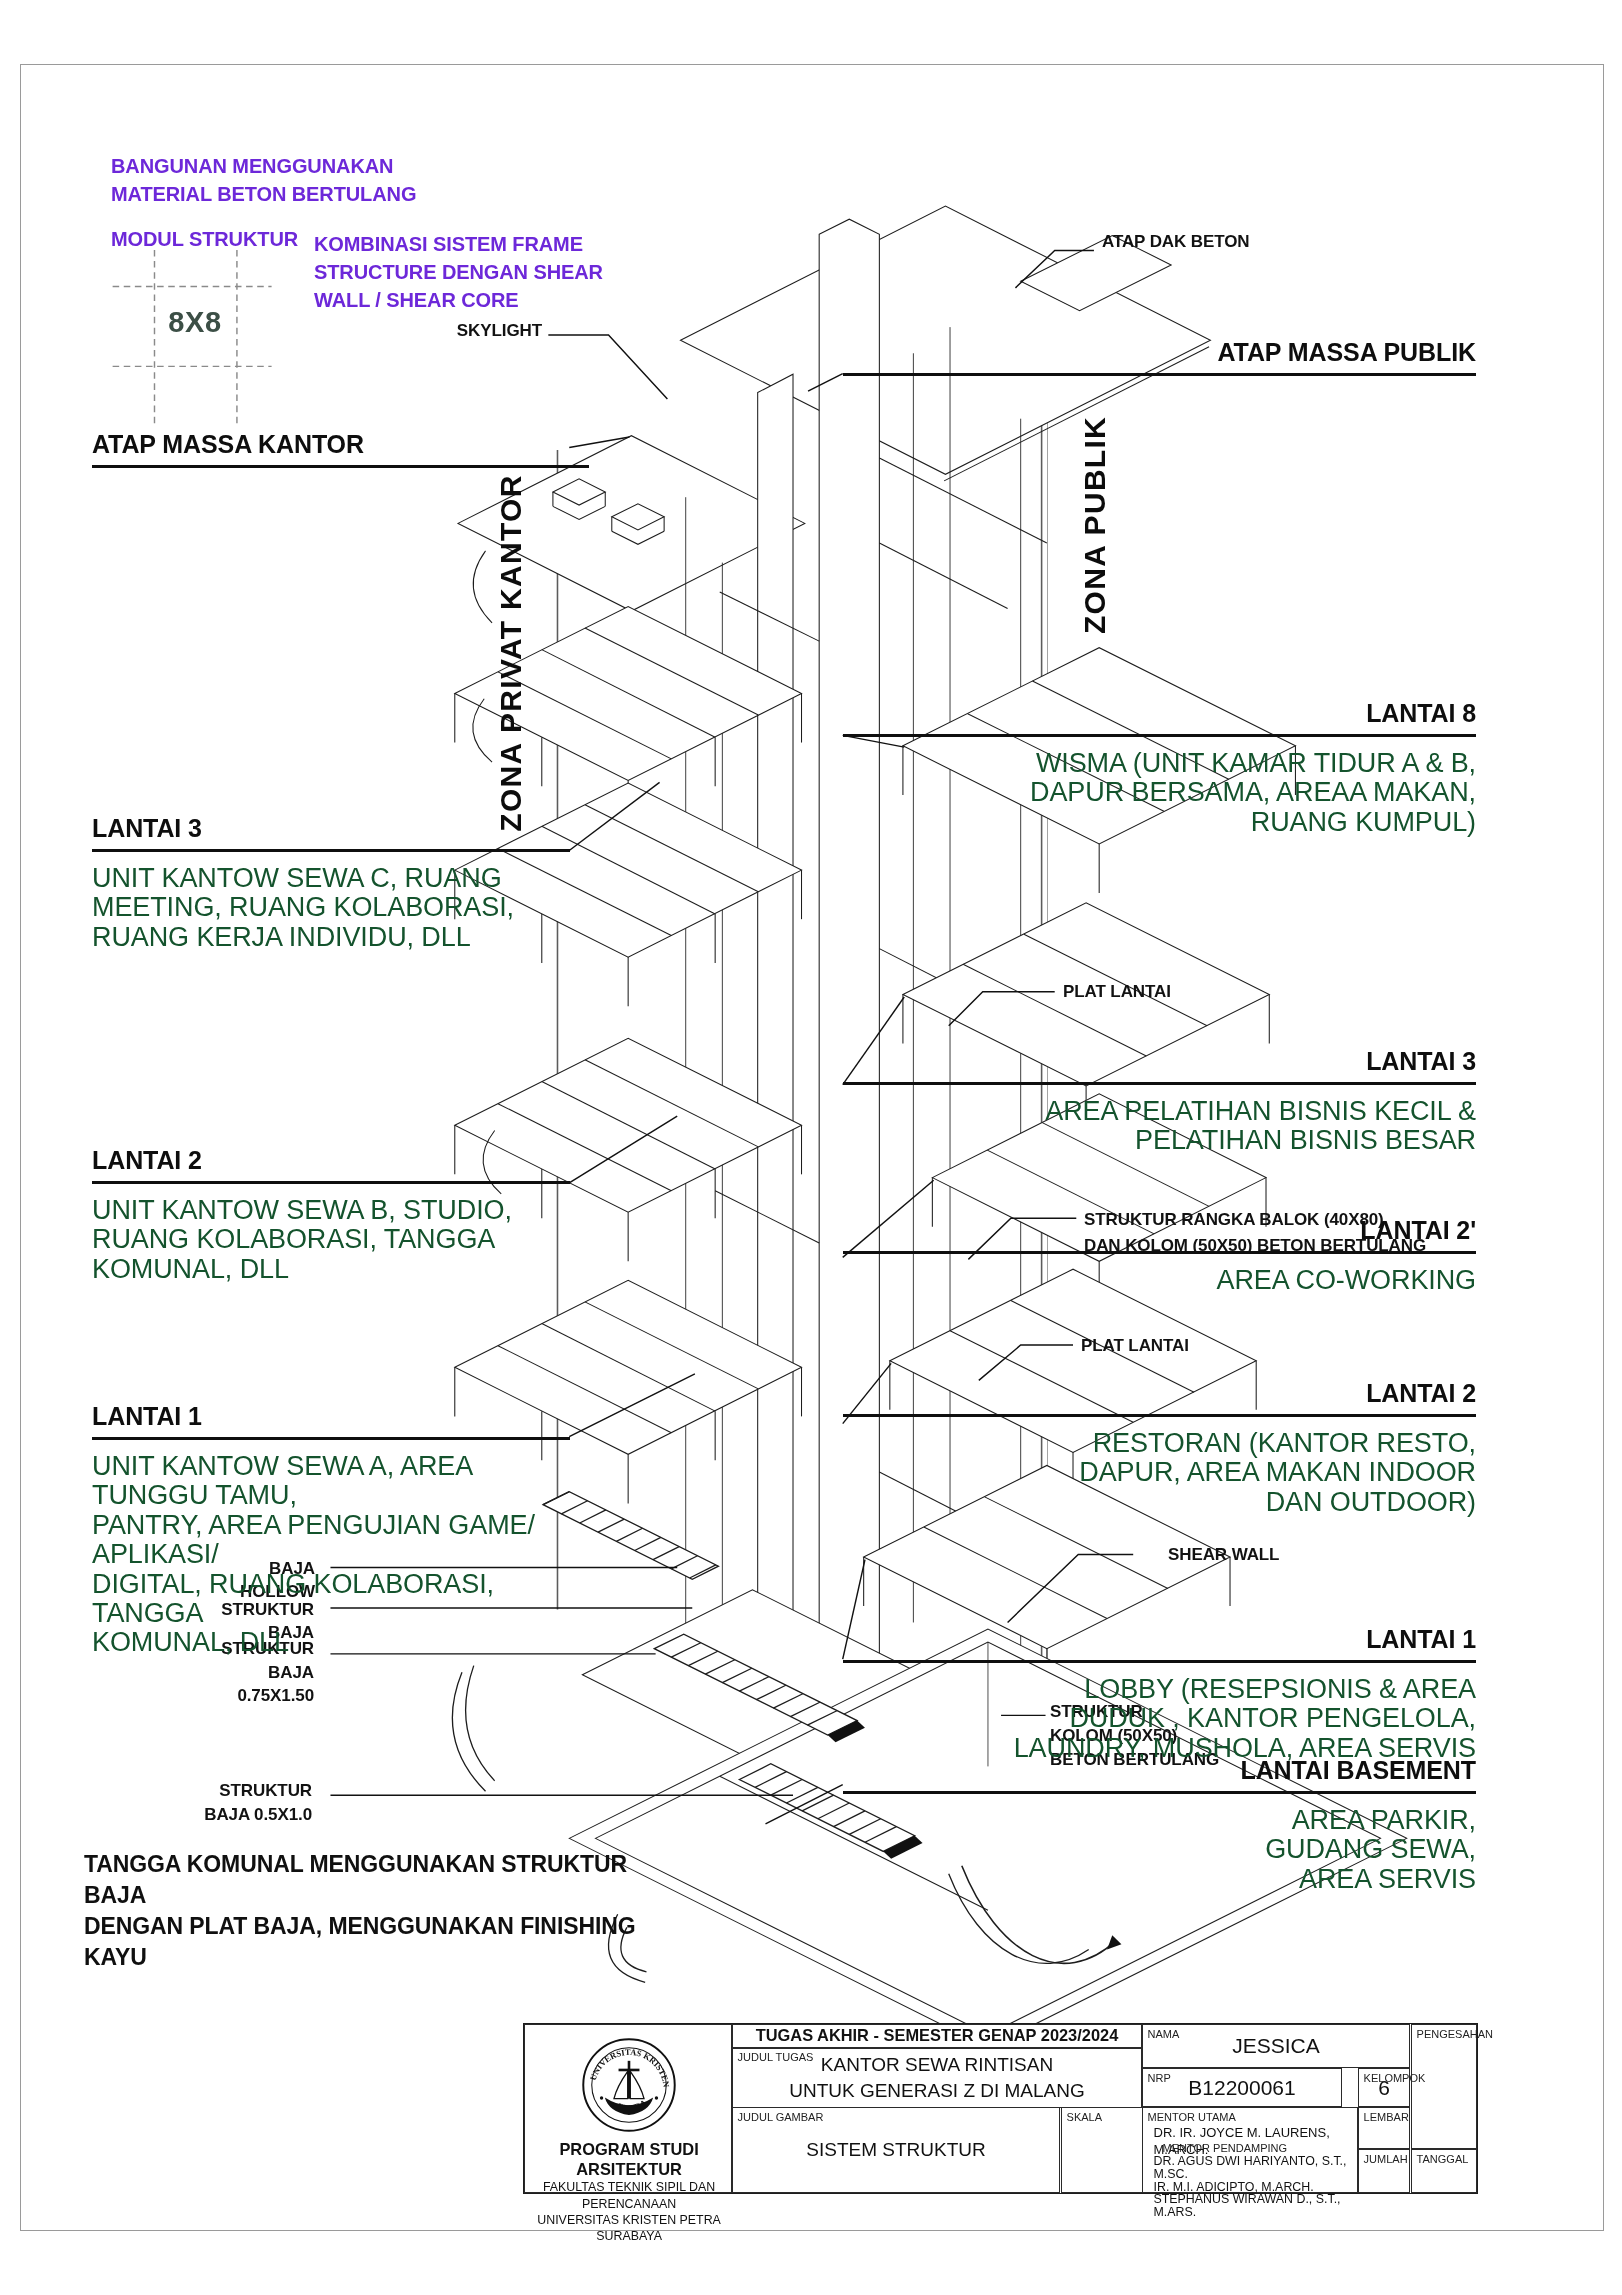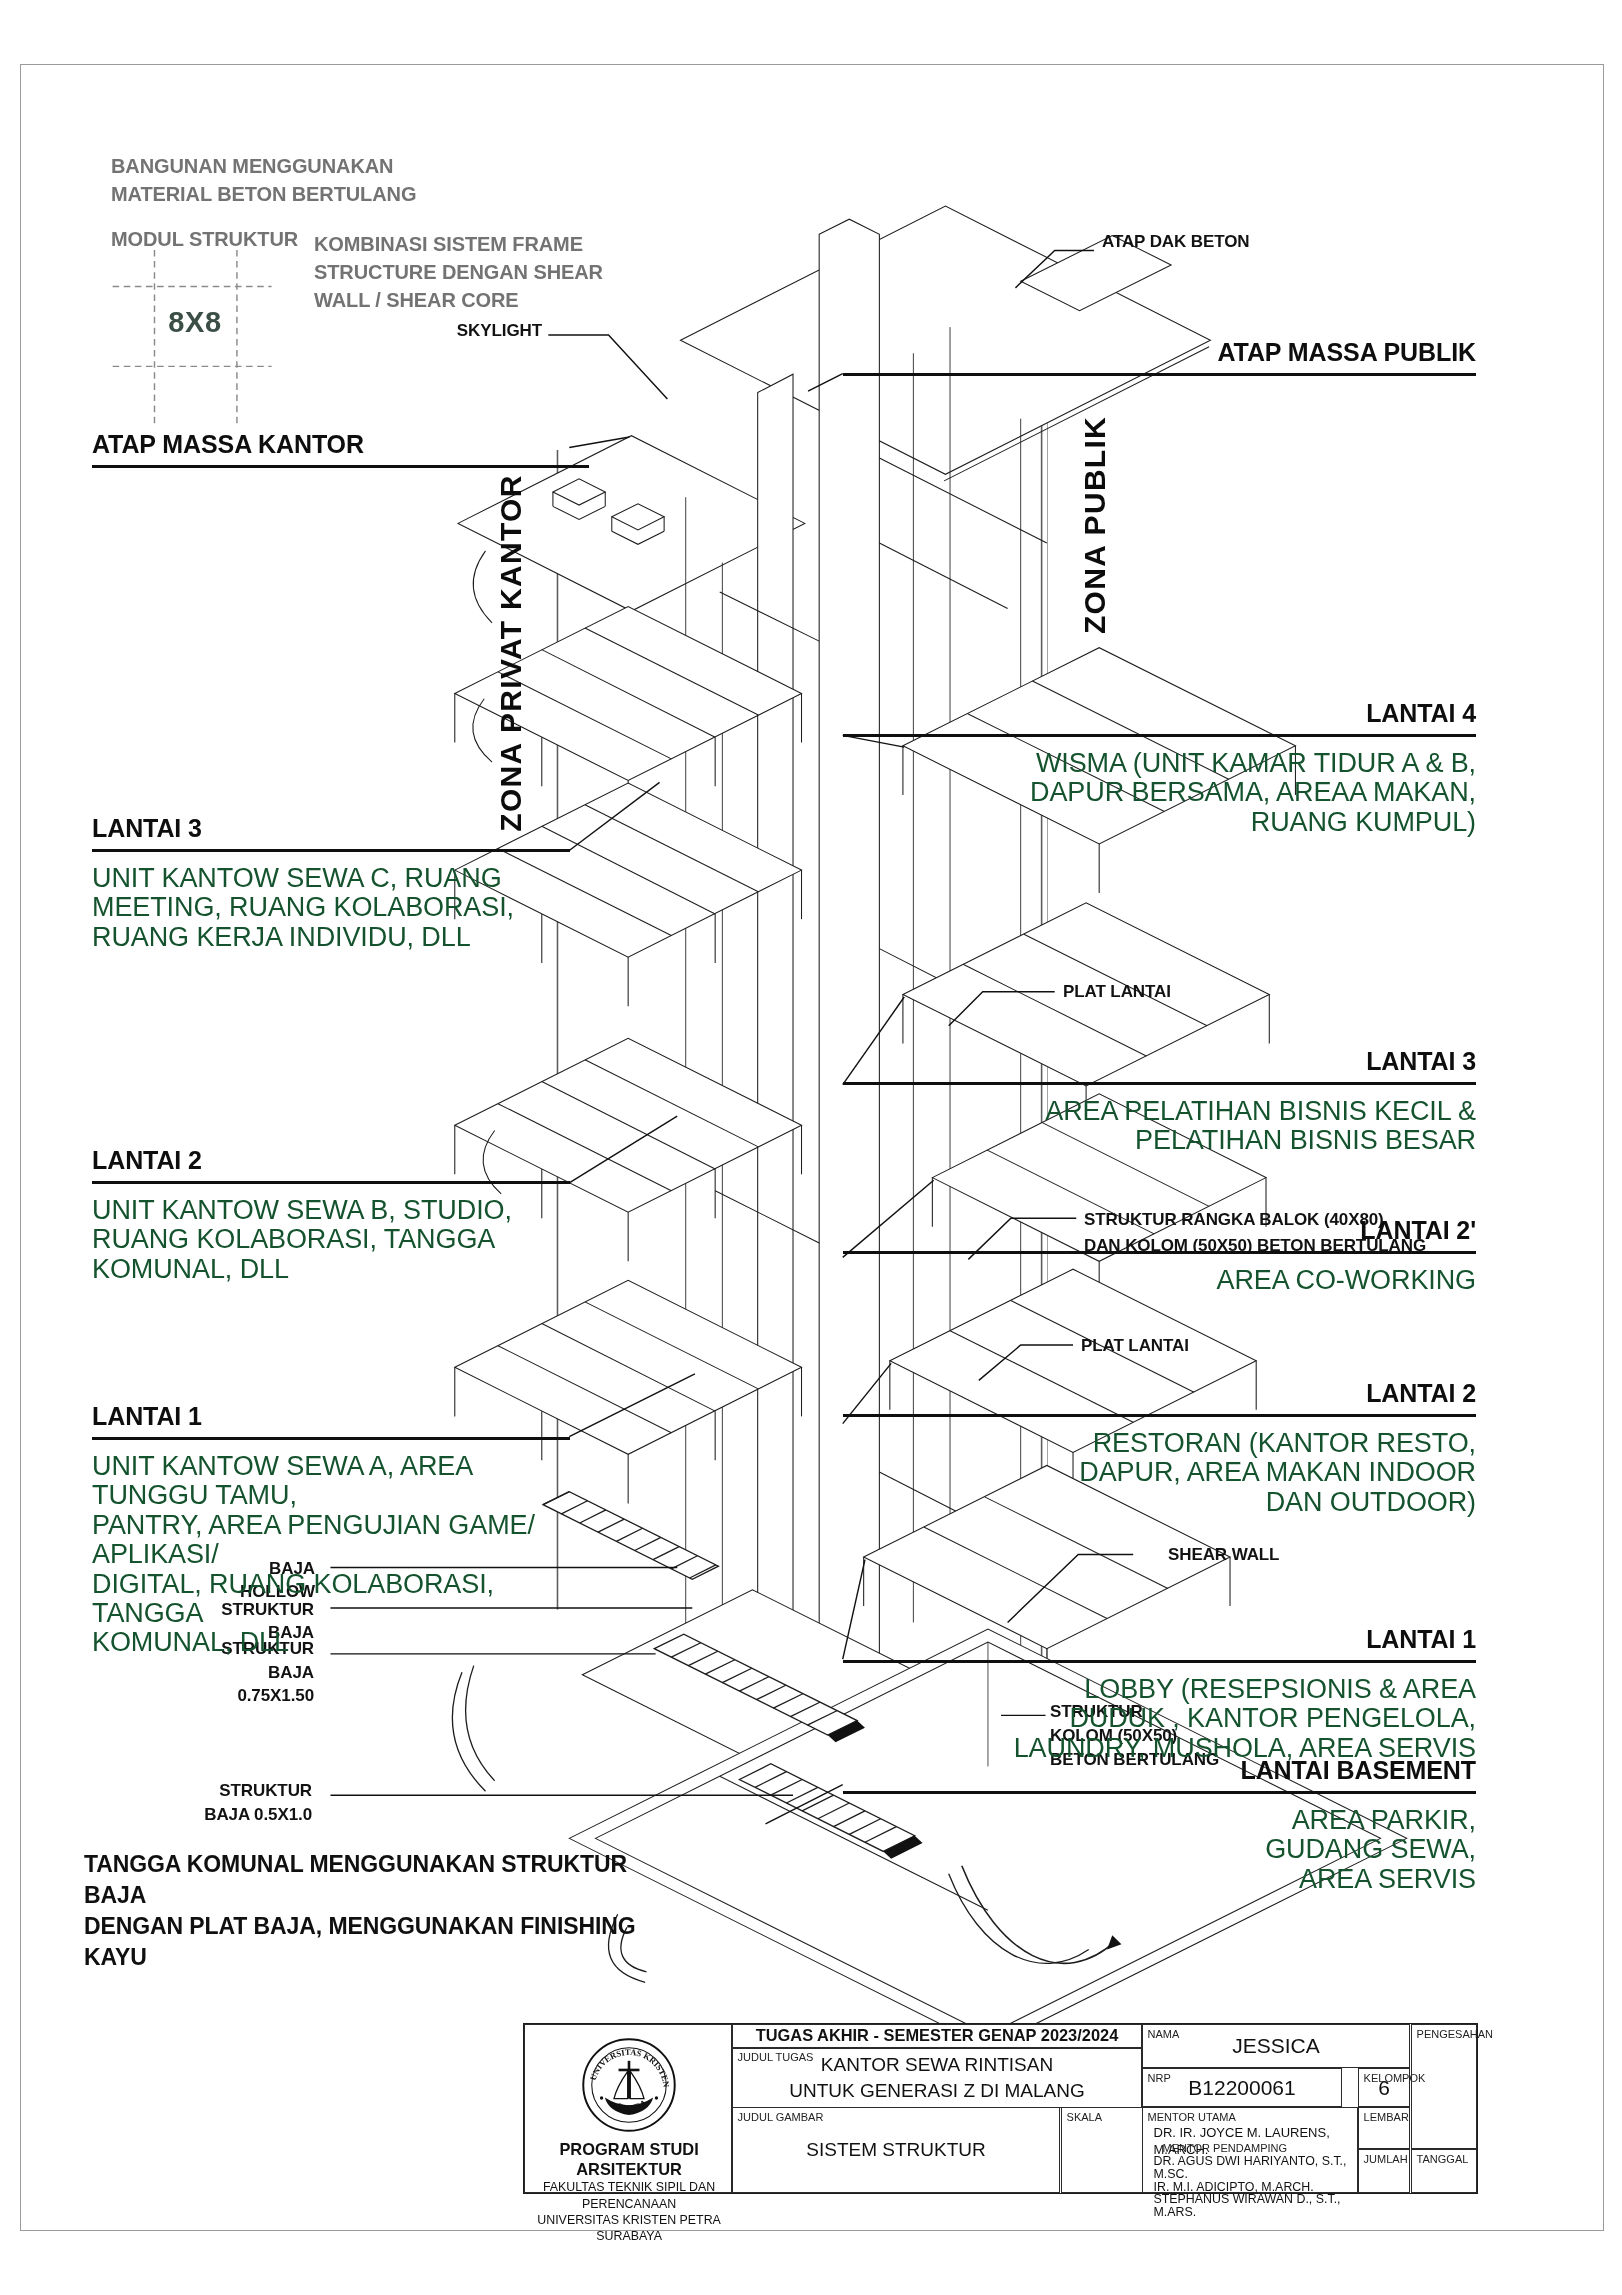--- a/index.html
+++ b/index.html
@@ -1,19 +1,19 @@
 <!DOCTYPE html>
 <html style="font-size:10.5px"><head>
 <meta charset="utf-8">
 <style>
   html,body{margin:0;padding:0;background:#ffffff;}
   body{width:1622px;height:2295px;position:relative;font-family:"Liberation Sans",sans-serif;color:#111;overflow:hidden;}
   .abs{position:absolute;}
   .pre{white-space:pre-line;}
-  .note{font-weight:700;font-size:20px;line-height:28px;letter-spacing:-0.1px;color:#737373;}
+  .note{font-weight:700;font-size:20px;line-height:28px;letter-spacing:-0.1px;color:#6d28d9;}
   .lbl{font-weight:700;font-size:17px;line-height:23px;letter-spacing:-0.1px;color:#121212;}
   .lvl{letter-spacing:-0.1px;}
   .lvl-title{font-weight:700;font-size:25px;line-height:29px;color:#0e0e0e;}
   .rule{border-top:3.3px solid #0f0f0f;margin-top:5.9px;}
   .desc{font-size:27px;line-height:29.4px;color:#14532d;margin-top:12px;}
   .rightblk{text-align:right;}
   .zone{font-weight:700;font-size:30px;letter-spacing:1.3px;color:#0c0c0c;transform:rotate(-90deg);text-align:center;white-space:nowrap;}
   .module-val{font-weight:700;font-size:29px;letter-spacing:0.7px;text-align:center;}
   .bignote{font-weight:700;font-size:23px;line-height:31px;letter-spacing:-0.1px;color:#101010;}
   
@@ -297,21 +297,21 @@
 PANTRY, AREA PENGUJIAN GAME/ APLIKASI/
 DIGITAL, RUANG KOLABORASI, TANGGA
 KOMUNAL, DLL</div>
 </div>
 
 <div class="abs lvl rightblk" style="left:843px;top:338px;width:633px;">
   <div class="lvl-title">ATAP MASSA PUBLIK</div>
   <div class="rule"></div>
 </div>
 <div class="abs lvl rightblk" style="left:843px;top:699px;width:633px;">
-  <div class="lvl-title">LANTAI 4</div>
+  <div class="lvl-title">LANTAI 8</div>
   <div class="rule"></div>
   <div class="desc pre">WISMA (UNIT KAMAR TIDUR A &amp; B,
 DAPUR BERSAMA, AREAA MAKAN,
 RUANG KUMPUL)</div>
 </div>
 <div class="abs lvl rightblk" style="left:843px;top:1047px;width:633px;">
   <div class="lvl-title">LANTAI 3</div>
   <div class="rule"></div>
   <div class="desc pre">AREA PELATIHAN BISNIS KECIL &amp;
 PELATIHAN BISNIS BESAR</div>

